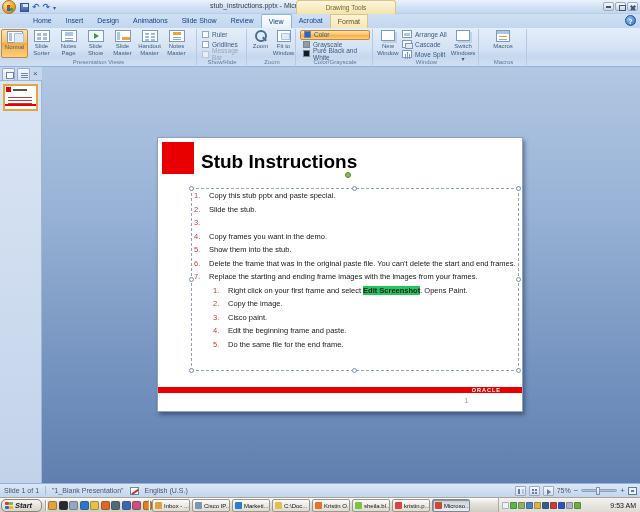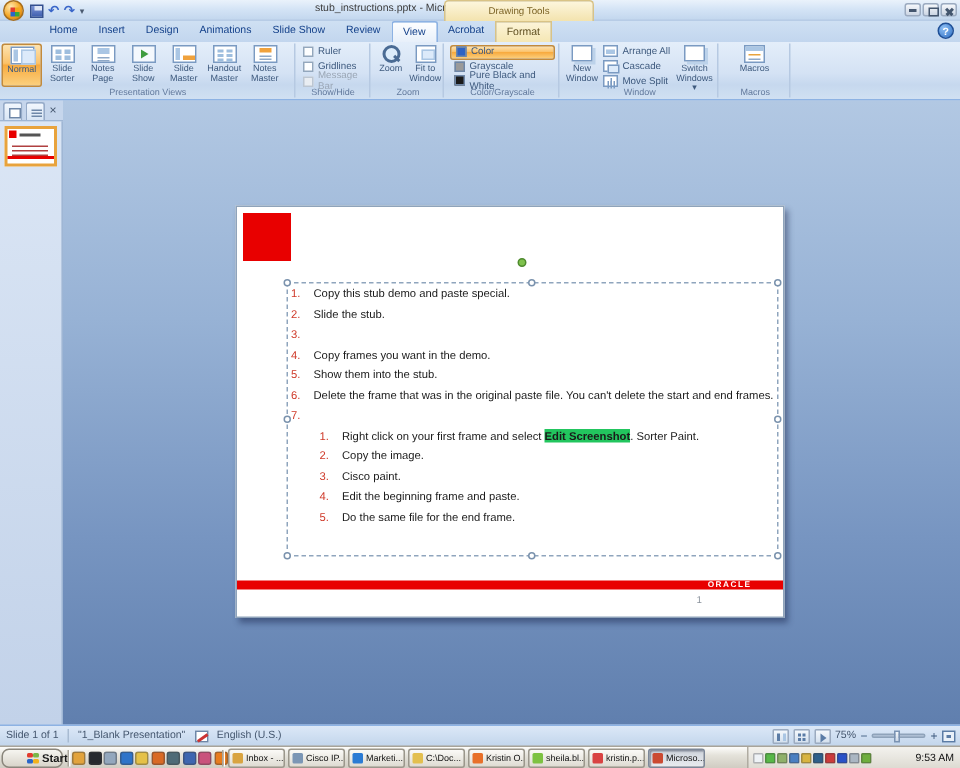--- a/index.html
+++ b/index.html
@@ -141,21 +141,21 @@
   .zbtn { font-size:8px; line-height:9px; color:#3e5a7e; }
   #ztrack { width:36px; height:3px; background:#aebfd4; border:1px solid #8fa3ba; border-radius:2px; position:relative; }
   #zthumb { position:absolute; left:14px; top:-3px; width:4px; height:8px; background:linear-gradient(#f4f8fc,#cdd8e6); border:1px solid #7a93b3; }
   .fit-slide-icon { width:9px; height:8px; border:1px solid #5b7ca6; background:#eaf1f9; position:relative; }
   .fit-slide-icon::after { content:""; position:absolute; left:2px; top:2px; width:3px; height:2px; background:#5b7ca6; }
 
   
   #taskbar { left:0; top:497px; width:640px; height:15px;
     background:linear-gradient(#fdfdfb,#e4e2da 40%,#d0ccc2); border-top:1px solid #a8a49a; }
   #start-btn { position:absolute; left:1px; top:1px; width:41px; height:13px; border-radius:5px;
-    background:linear-gradient(#f6f5f0,#d8d4ca); border:1px solid #8a867c; display:flex; align-items:center; gap:2px; padding-left:16px; }
+    background:linear-gradient(#f6f5f0,#d8d4ca); border:1px solid #8a867c; display:flex; align-items:center; gap:2px; padding-left:3px;font-style:italic; }
   #start-btn span { font-size:7.5px; font-weight:bold; color:#1a1a1a; }
   .flag { position:relative; width:8px; height:8px; flex:none; }
   .flag::before { content:""; position:absolute; left:0; top:0; width:3.5px; height:3.5px; background:#e23b2e; border-radius:1px;
     box-shadow:4px 0 #7ab648, 0 4px #2a66c9, 4px 4px #f2b21d; }
   .tb-sep { position:absolute; top:2px; width:1px; height:11px; background:#aaa69c; box-shadow:1px 0 #fff; }
   #quicklaunch { position:absolute; left:48px; top:3px; display:flex; gap:1.5px; }
   .ql-icon { width:9px; height:9px; border-radius:2px; border:1px solid rgba(60,60,60,.4); }
   #tasks { position:absolute; left:152px; top:1px; display:flex; gap:2px; }
   .task { width:38px; height:13px; border-radius:2px; background:linear-gradient(#fbfaf7,#dedbd2); border:1px solid #9b978c;
     display:flex; align-items:center; gap:2px; padding:0 2px; overflow:hidden; }
@@ -348,38 +348,39 @@
       <span class="t-line" style="top:11px;"></span>
       <span class="t-line" style="top:14px;"></span>
       <span class="t-line" style="top:17px;"></span>
       <span class="t-bar"></span>
     </div>
   </div>
 
   <div class="abs" id="canvas">
     <div id="slide">
       <div id="corner-red"></div>
+      <div id="slide-title">Stub Instructions</div>
 
       <div id="selbox"></div>
       <span class="handle" style="left:31px; top:48px;"></span>
       <span class="handle" style="left:194px; top:48px;"></span>
       <span class="handle" style="left:358px; top:48px;"></span>
       <span class="handle" style="left:31px; top:139px;"></span>
       <span class="handle" style="left:358px; top:139px;"></span>
       <span class="handle" style="left:31px; top:230px;"></span>
       <span class="handle" style="left:194px; top:230px;"></span>
       <span class="handle" style="left:358px; top:230px;"></span>
       <span id="rotate-handle"></span>
 
       <div id="body-text">
         <div>
 
         <div class="li">
             <span class="li-num">1.</span>
-            <span>Copy this stub demo and paste special.</span>
+            <span>Copy this stub pptx and paste special.</span>
           </div>
             <div class="li">
             <span class="li-num">2.</span>
             <span>Slide the stub.</span>
           </div>
             <div class="li">
             <span class="li-num">3.</span>
           </div>
             <div class="li">
             <span class="li-num">4.</span>
@@ -388,27 +389,28 @@
             <div class="li">
             <span class="li-num">5.</span>
             <span>Show them into the stub.</span>
           </div>
             <div class="li">
             <span class="li-num">6.</span>
             <span>Delete the frame that was in the original paste file. You can't delete the start and end frames.</span>
           </div>
             <div class="li">
             <span class="li-num">7.</span>
+            <span>Replace the starting and ending frame images with the images from your frames.</span>
           </div>
           </div>
         <div>
 
         <div class="li li-sub">
             <span class="li-num">1.</span>
-            <span><span>Right click on your first frame and select </span><span class="hl">Edit Screenshot</span><span>. Sorter Paint.</span></span>
+            <span><span>Right click on your first frame and select </span><span class="hl">Edit Screenshot</span><span>. Opens Paint.</span></span>
           </div>
             <div class="li li-sub">
             <span class="li-num">2.</span>
             <span><span>Copy the image.</span><span class="hl"></span><span></span></span>
           </div>
             <div class="li li-sub">
             <span class="li-num">3.</span>
             <span><span>Cisco paint.</span><span class="hl"></span><span></span></span>
           </div>
             <div class="li li-sub">

